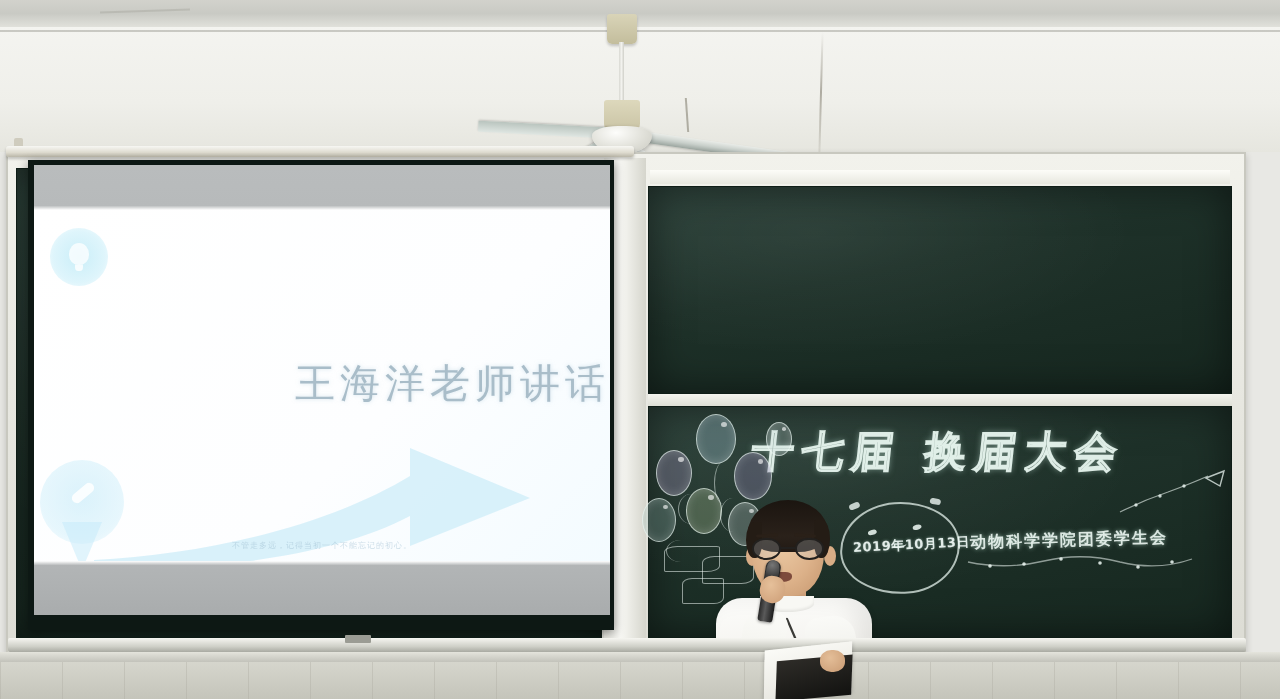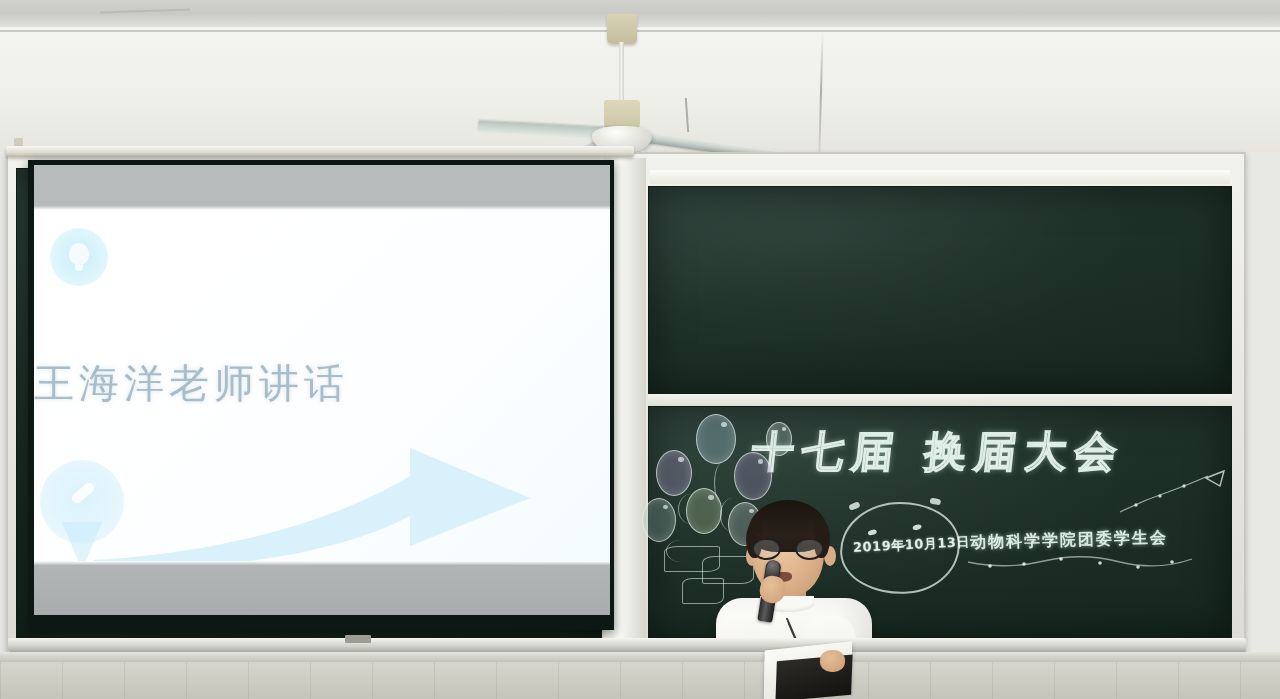--- a/index.html
+++ b/index.html
@@ -178,21 +178,21 @@
   .slide-pin .pin-tip{
     position:absolute; left:22px; top:62px; width:0; height:0;
     border-left:20px solid transparent; border-right:20px solid transparent;
     border-top:48px solid rgba(196,233,249,.5);
   }
   .slide-pin .pin-glyph{
     position:absolute; left:30px; top:28px; width:26px; height:10px; border-radius:5px;
     background:rgba(255,255,255,.85); transform:rotate(-40deg);
   }
   .slide-title {
-    position:absolute; left:0; right:0; top:146px; text-align:left;
+    position:absolute; left:0; right:0; top:146px; text-align:right;
     font-family:"DejaVu Serif","Liberation Serif",serif;
     font-size:40px; letter-spacing:5px;
     color:#a9bdc9; text-shadow:0 0 4px rgba(180,205,220,.55);
     white-space:nowrap;
   }
   .slide-arrow {
     position:absolute; left:60px; top:232px; width:470px; height:130px;
     overflow:visible; opacity:.85;
   }
   .slide-footnote {
@@ -470,20 +470,21 @@
         <div class="pin-glyph"></div>
       </div>
 
       <svg class="slide-arrow" viewBox="0 0 470 130">
         <path d="M0 118 C 110 112, 230 86, 316 34 L 316 6 L 436 56 L 316 104 L 316 74
                  C 236 116, 112 128, 0 130 Z" fill="#d2eff9"></path>
       </svg>
 
       <div class="slide-title">王海洋老师讲话</div>
 
+      <div class="slide-footnote">不管走多远，记得当初一个不能忘记的初心。</div>
     </div>
   </div>
 
   <div class="person">
     <div class="p-neck"></div>
     <div class="p-body"></div>
     <div class="p-collar"></div>
 
     <svg class="p-star" viewBox="0 0 62 62">
       <path d="M31 3 L40 24 L62 25 L45 39 L51 61 L31 48 L11 61 L17 39 L0 25 L22 24 Z" fill="none" stroke="#3a3a36" stroke-width="2.2" stroke-linejoin="round"></path>

